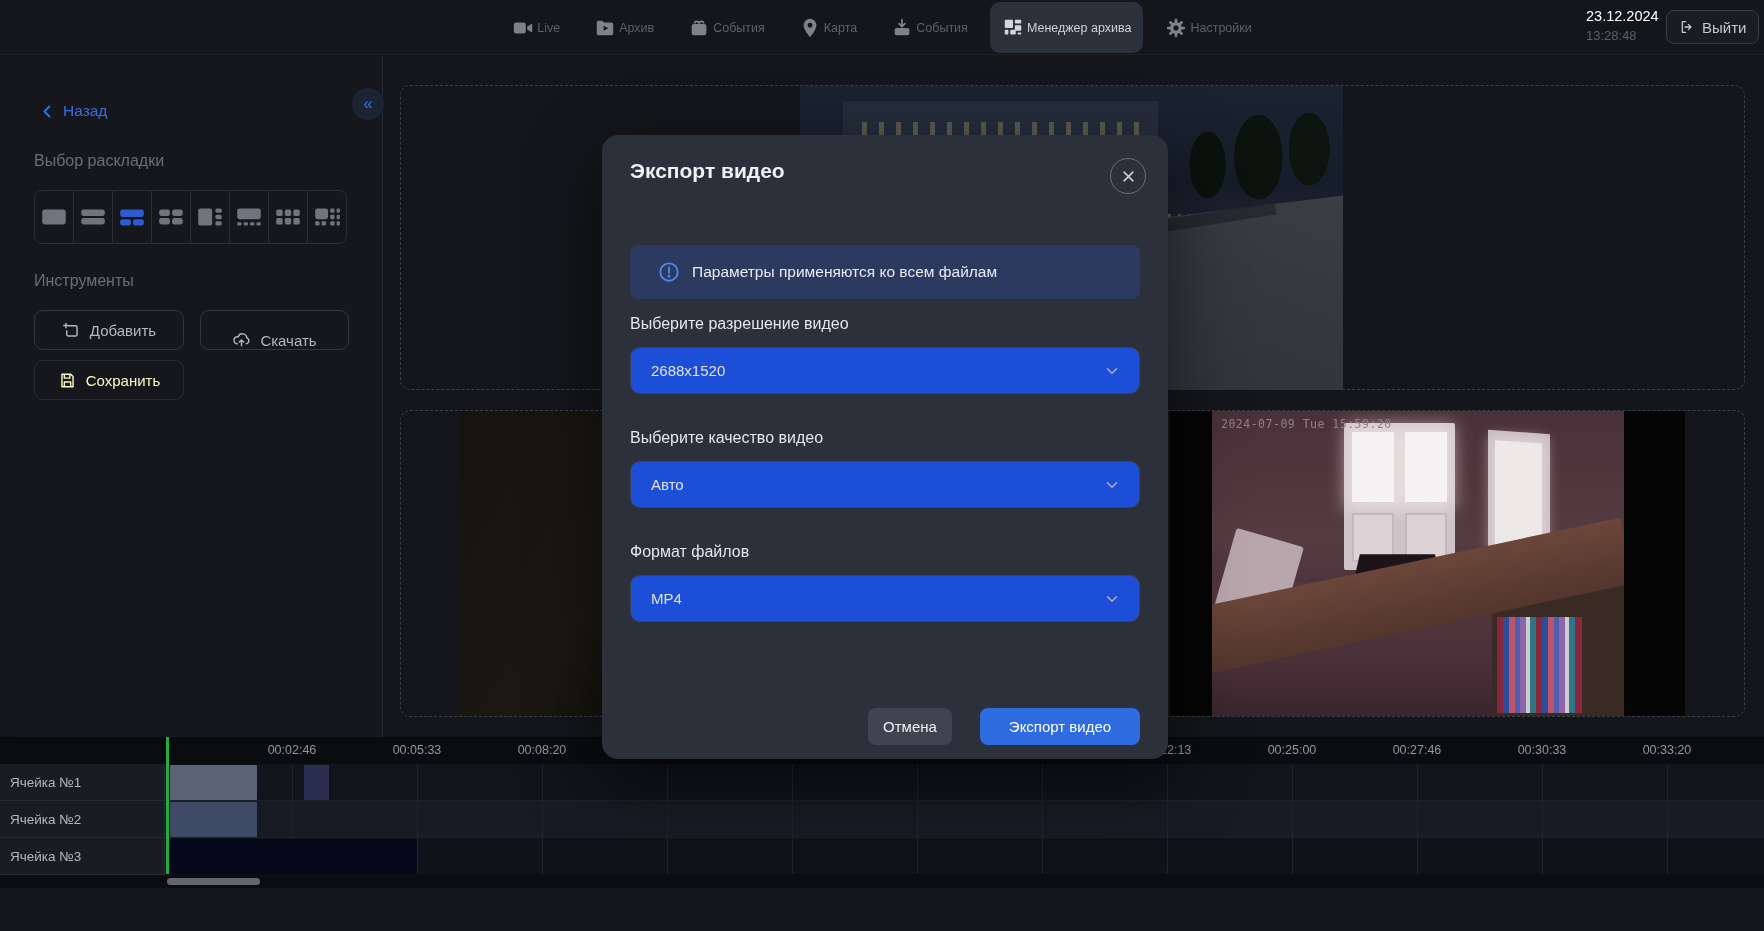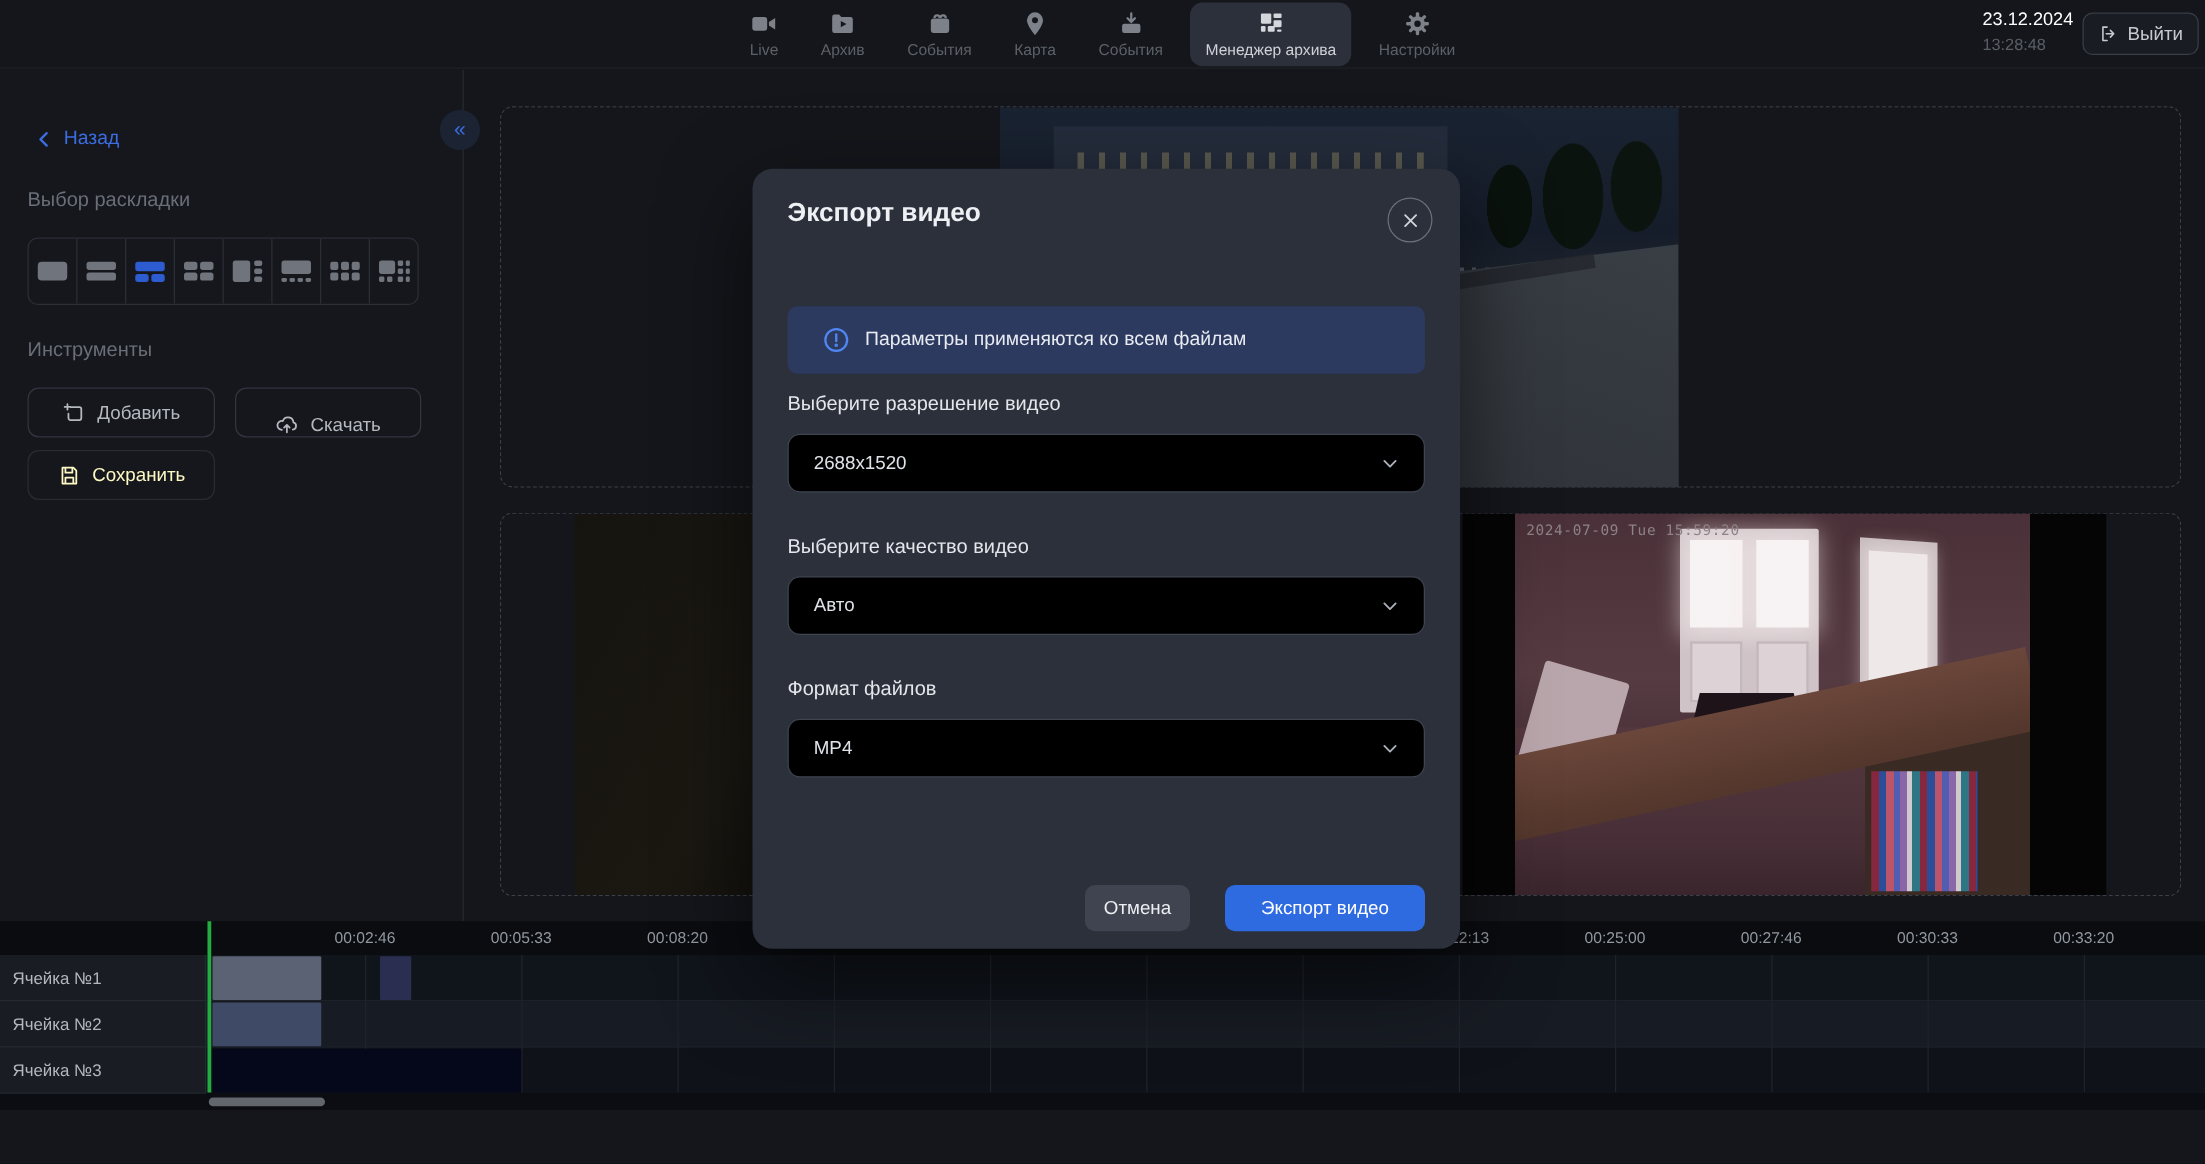--- a/index.html
+++ b/index.html
@@ -5,37 +5,37 @@
   * { box-sizing: border-box; margin: 0; padding: 0; }
   html,body { width:1764px; height:931px; overflow:hidden; background:#0e1014;
     font-family:"Liberation Sans", sans-serif; }
   .stage { position:relative; width:1764px; height:931px; background:#14161b; overflow:hidden; }
 
   
   .topnav { position:absolute; left:0; top:0; width:1764px; height:55px; background:#14161b;
     border-bottom:1px solid #1d2026; }
   .nav-center { position:absolute; left:0; top:0; width:100%; height:55px;
     display:flex; align-items:center; justify-content:center; gap:10px; }
-  .nav-item { display:flex; flex-direction:column; align-items:center; justify-content:center;
+  .nav-item { display:flex; align-items:center; justify-content:center;
     gap:3px; padding:5px 12px; height:51px; border-radius:10px; cursor:pointer; color:#777c84; }
   .nav-item .ico { width:22px; height:22px; color:#7c818a; display:flex; align-items:center; }
   .nav-item .lbl { font-size:12.5px; color:#5c6169; white-space:nowrap; }
   .nav-item.active { background:#2c303a; }
   .nav-item.active .ico { color:#d3d6db; }
   .nav-item.active .lbl { color:#ced1d7; }
   .clock { position:absolute; left:1586px; top:7px; text-align:left; line-height:1.35; }
   .clock .d { font-size:14.5px; color:#ffffff; }
   .clock .t { font-size:13px; color:#5a5f67; }
   .logout { position:absolute; left:1666px; top:10px; height:34px; padding:0 12px;
     display:flex; align-items:center; gap:7px; border:1px solid #393e47; border-radius:8px;
     background:#191c22; color:#c6c9cf; font-size:15px; cursor:pointer; }
   .logout svg { width:16px; height:16px; }
 
   
-  .sidebar { position:absolute; left:0; top:56px; width:371px; height:681px;
+  .sidebar { position:absolute; left:12px; top:56px; width:371px; height:681px;
     background:#15171d; border-right:1px solid #262a32; }
   .back { position:absolute; left:28px; top:46px; display:flex; align-items:center; gap:8px;
     color:#3b6ce0; font-size:15.5px; cursor:pointer; }
   .sec-label { position:absolute; left:22px; font-size:16px; color:#696e78; }
   .layoutbar { position:absolute; left:22px; top:134px; width:313px; height:54px;
     border:1px solid #2a2e36; border-radius:8px; display:flex; overflow:hidden; }
   .lay-cell { flex:1; display:flex; align-items:center; justify-content:center;
     border-left:1px solid #2a2e36; color:#70757d; cursor:pointer; }
   .lay-cell:first-child { border-left:none; }
   .lay-cell svg { width:30px; height:24px; }
@@ -144,21 +144,21 @@
   .modal { position:absolute; left:602px; top:135px; width:566px; height:624px; background:#2b303b;
     border-radius:16px; box-shadow:0 24px 70px rgba(0,0,0,.55); z-index:50; }
   .m-title { position:absolute; left:28px; top:24px; font-size:21px; font-weight:700; color:#eef0f3; }
   .m-close { position:absolute; left:508px; top:23px; width:36px; height:36px; border-radius:50%;
     border:1.5px solid #6a7077; display:flex; align-items:center; justify-content:center;
     color:#d0d3d8; cursor:pointer; }
   .m-banner { position:absolute; left:28px; top:110px; width:510px; height:54px; background:#2d3a5f;
     border-radius:8px; display:flex; align-items:center; gap:12px; padding-left:28px; }
   .m-banner .txt { font-size:15.5px; color:#e8ebf2; }
   .m-label { position:absolute; left:28px; font-size:16px; color:#e3e6ea; }
-  .m-select { position:absolute; left:28px; width:510px; height:47px; background:#000000;
+  .m-select { position:absolute; left:28px; width:510px; height:47px; background:#1d4ed8;
     border:1px solid #3e4450; border-radius:10px; display:flex; align-items:center;
     padding:0 18px 0 20px; cursor:pointer; }
   .m-select .val { font-size:15px; color:#dfe2e8; flex:1; }
   .m-select svg { width:18px; height:18px; color:#aab0b8; }
   .m-btn { position:absolute; top:573px; height:37px; border:none; border-radius:8px;
     font-size:15px; display:flex; align-items:center; justify-content:center; cursor:pointer;
     font-family:"Liberation Sans", sans-serif; }
   .m-cancel { left:266px; width:84px; background:#3f4450; color:#eceef1; }
   .m-export { left:378px; width:160px; background:#2e6ae0; color:#ffffff; }
 </style>

